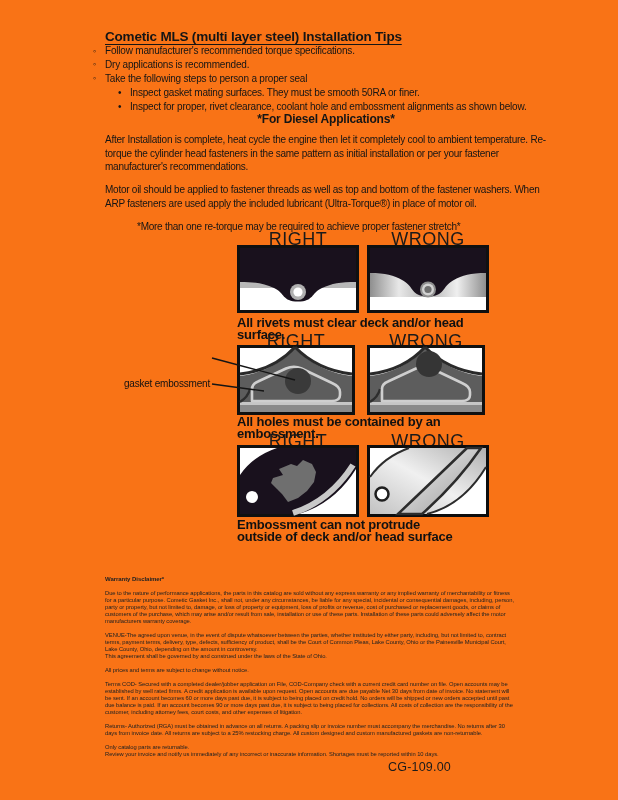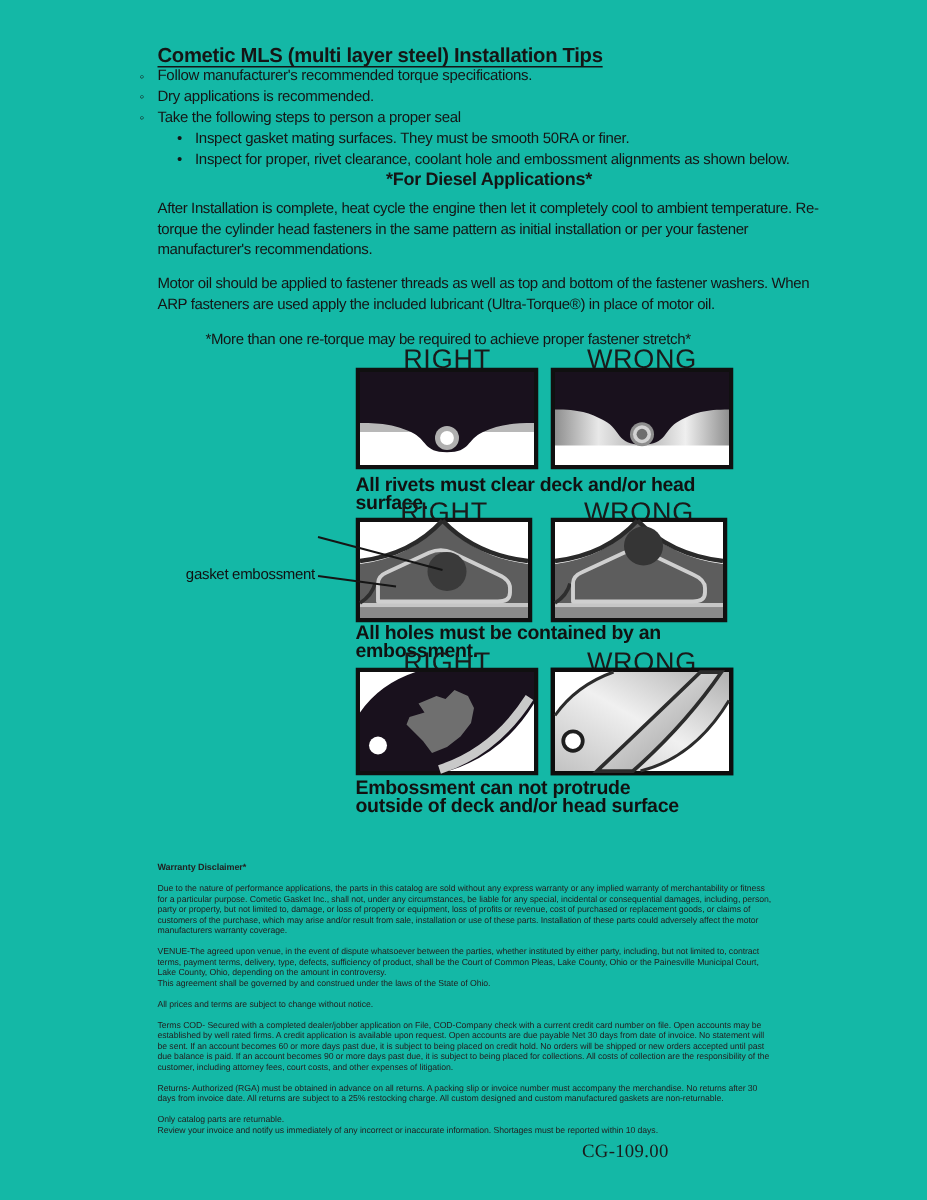--- a/index.html
+++ b/index.html
@@ -1,17 +1,17 @@
 <!DOCTYPE html>
 <html><head>
 <meta charset="utf-8">
 <style>
   html,body{margin:0;padding:0;background:#fff;}
   .page{
-    position:relative;width:618px;height:800px;background:#14b8a6;overflow:hidden;
+    position:relative;width:618px;height:800px;background:#f97316;overflow:hidden;
     font-family:"Liberation Sans",sans-serif;color:#151515;
   }
   .abs{position:absolute;}
   
   .title{
     left:105px;top:20px;width:460px;
     font-size:13.5px;font-weight:bold;letter-spacing:-0.2px;
     text-decoration:underline;text-underline-offset:3px;text-decoration-thickness:1.4px;
   }
   
@@ -28,21 +28,21 @@
   
   .dlabel{width:122px;text-align:center;font-size:18px;letter-spacing:0.5px;color:#1a1a1a;}
   .dlabel.w2{width:118px;}
   .caption{font-size:13px;font-weight:bold;letter-spacing:-0.2px;line-height:12px;color:#111;}
   .annot{font-size:10px;letter-spacing:-0.2px;line-height:11.5px;text-align:right;color:#111;}
   .panel{display:block;}
   
   .legal{left:105px;top:576px;width:412px;font-size:5.8px;letter-spacing:-0.05px;line-height:7px;color:#222;}
   .legal .lh{font-weight:bold;font-size:6px;margin:0 0 7px 0;}
   .legal p{margin:0 0 7px 0;white-space:pre-line;}
-  .footer-code{left:388px;top:760px;font-size:12.5px;letter-spacing:0.2px;color:#1b1b1b;font-family:Liberation Serif, serif;}
+  .footer-code{left:388px;top:760px;font-size:12.5px;letter-spacing:0.2px;color:#1b1b1b;}
 </style>
 </head>
 <body>
 
 <div class="page">
 
   <h1 class="abs title">Cometic MLS (multi layer steel) Installation Tips</h1>
 
   <div class="abs bullets">
     <div class="bullet-row">

